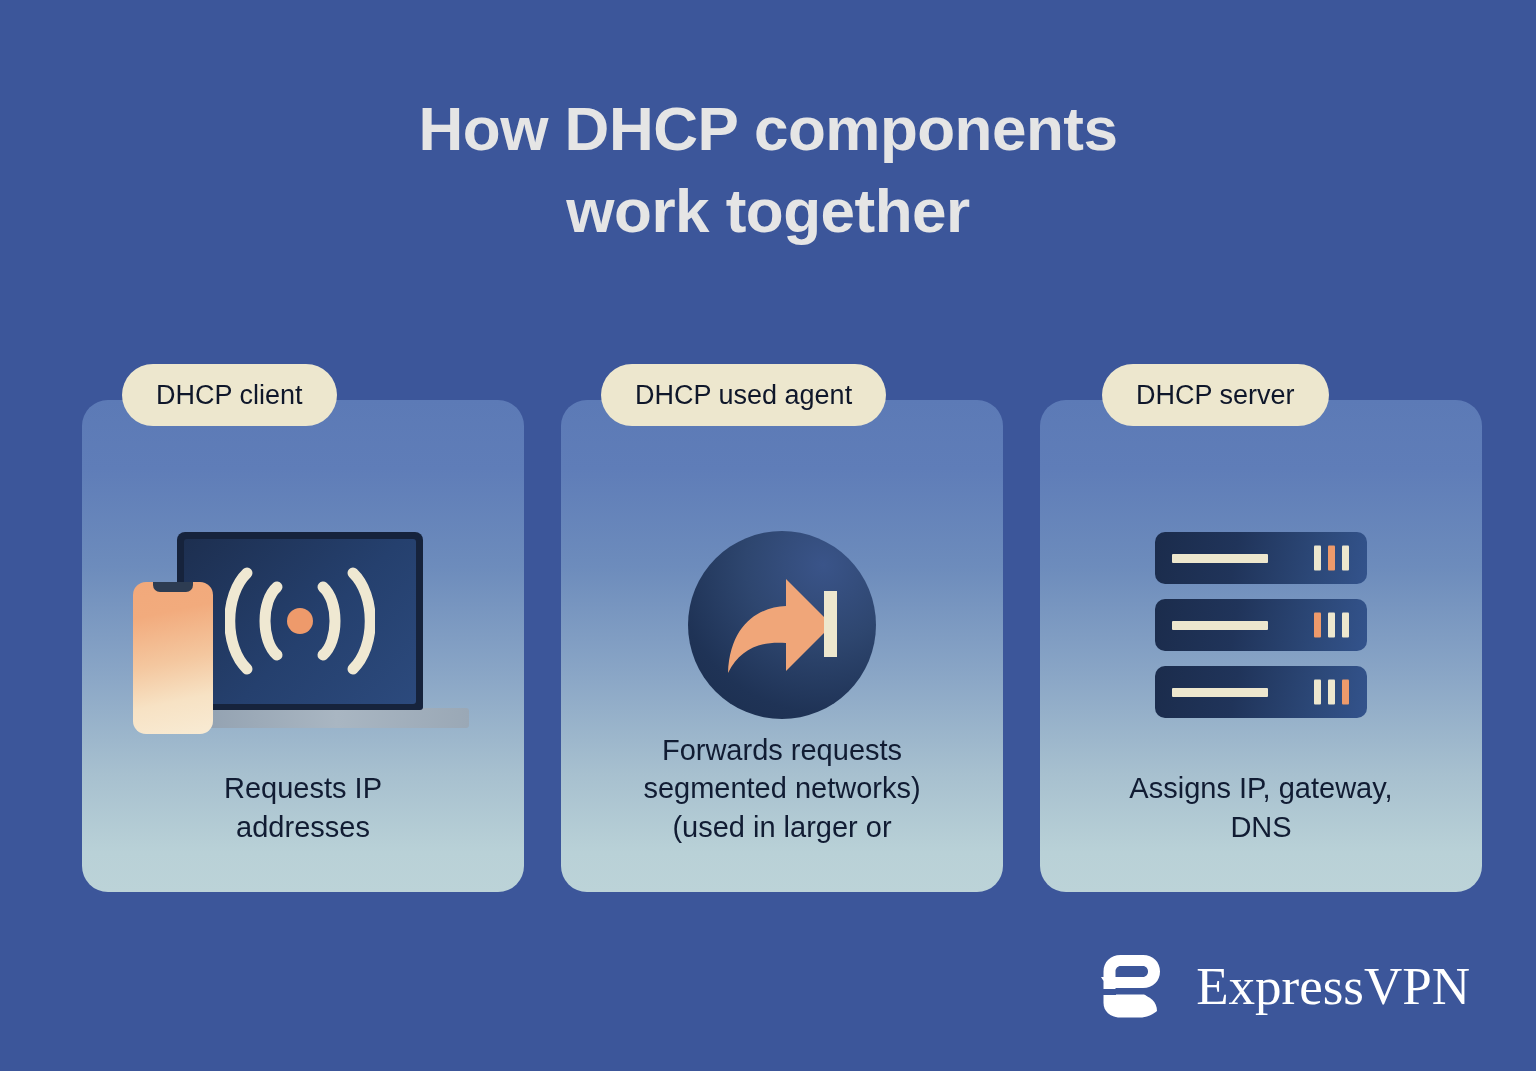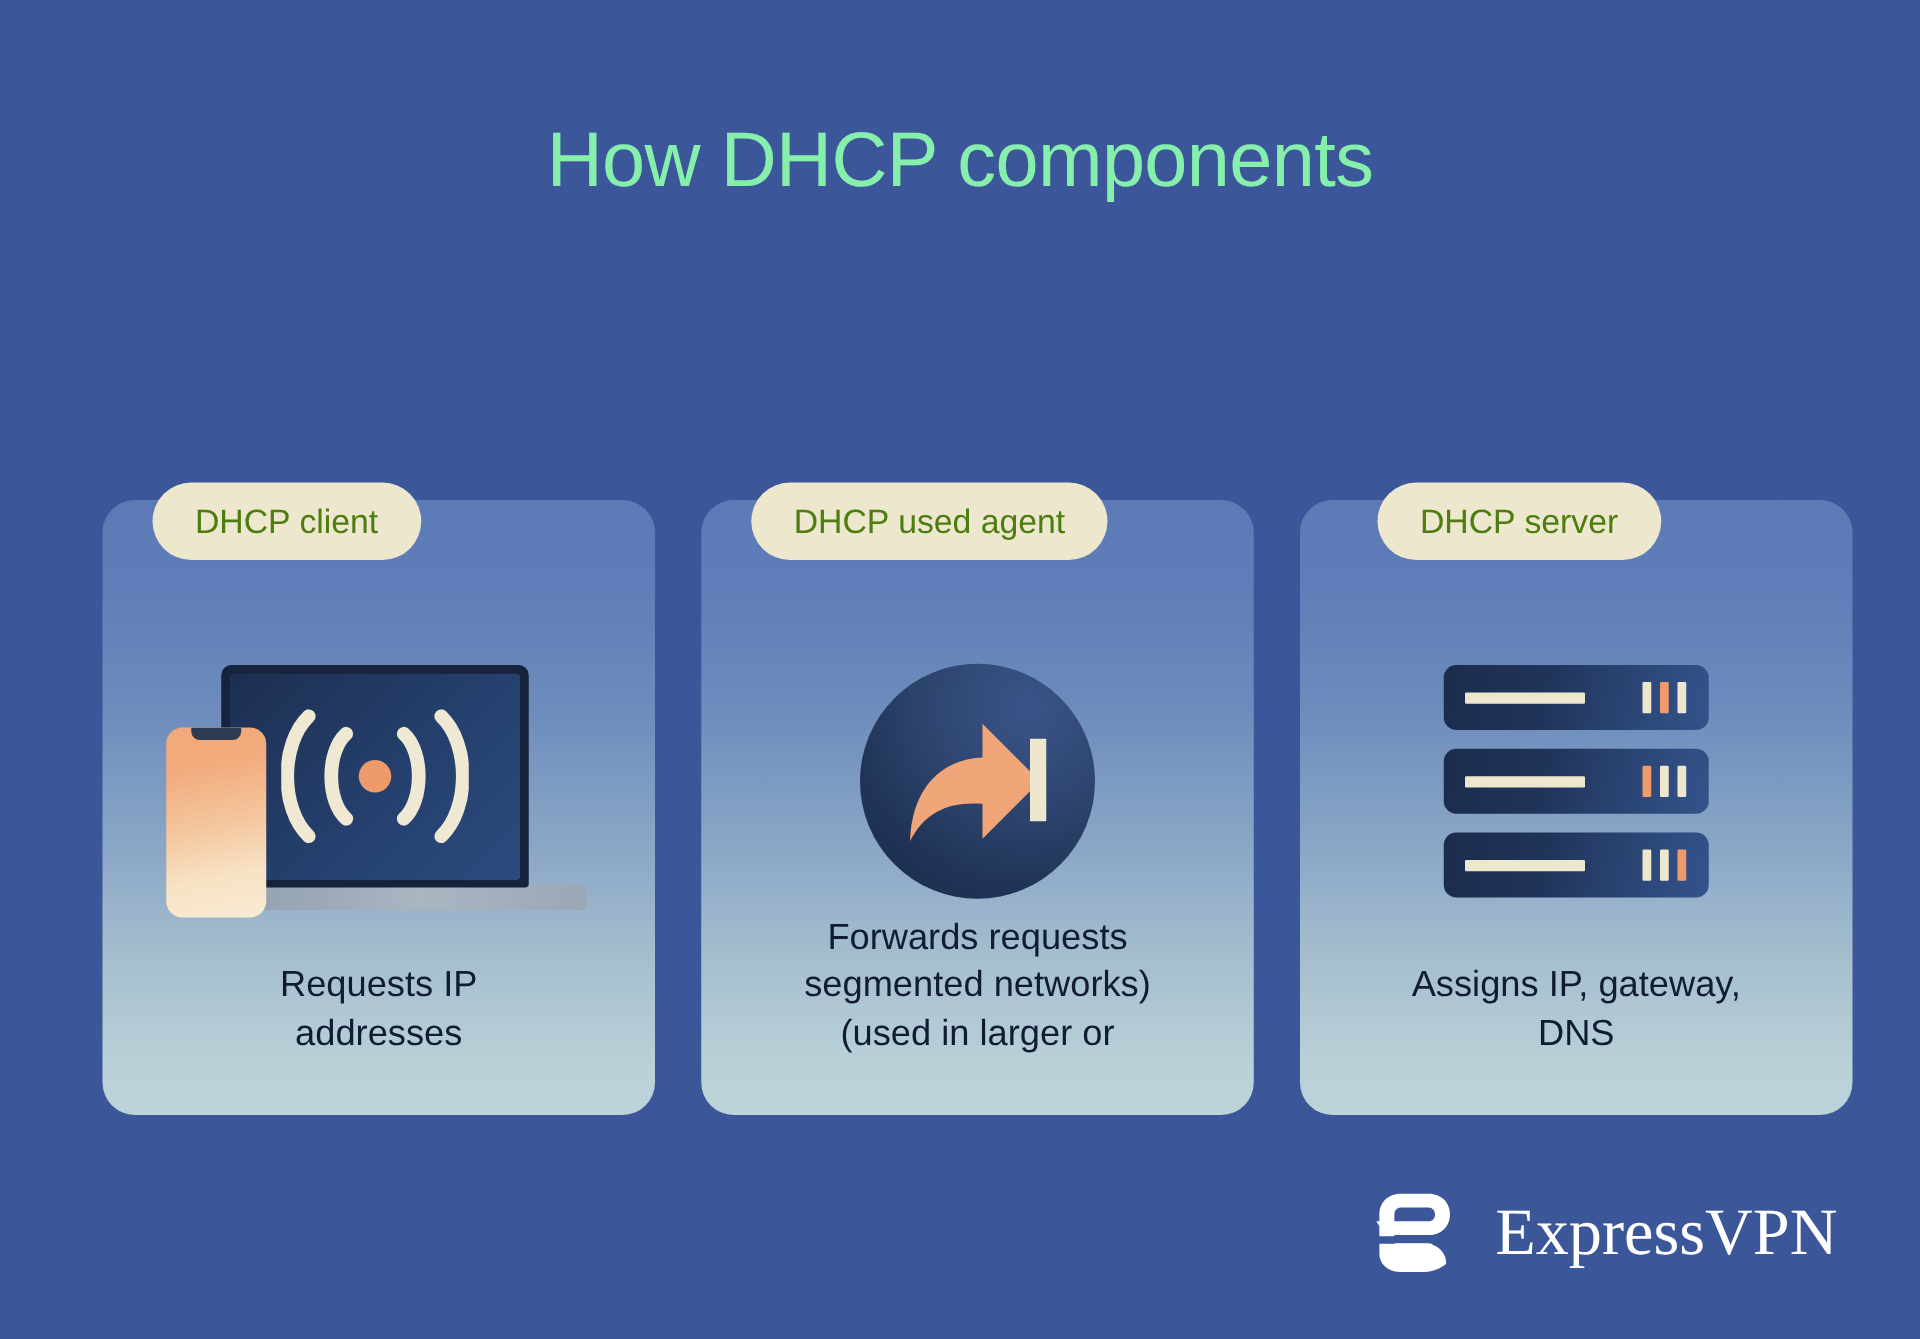--- a/index.html
+++ b/index.html
@@ -13,23 +13,23 @@
     position:relative;
     width:1536px; height:1071px;
     background:#3C569A;
   }
 
   
   .title {
     position:absolute;
     top:88px; left:0; right:0;
     text-align:center;
-    color:#86efac;
+    color:#e5e5e5;
     font-size:62px;
-    font-weight:normal;
+    font-weight:bold;
     line-height:1.32;
     letter-spacing:-0.5px;
   }
   .title .line { display:block; }
 
   
   .cards {
     position:absolute;
     top:400px; left:58px;
     width:1424px; height:492px;
@@ -48,25 +48,25 @@
        #A7C0CF 76%,
        #B9D1D7 92%,
        #BCD3D8 100%);
     overflow:hidden;
     margin-left:24px;
   }
 
   
   .pill {
     position:absolute;
-    top:386px;
+    top:364px;
     height:62px;
     border-radius:31px;
     background:#EDE7CE;
-    color:#4d7c0f;
+    color:#0f172a;
     font-size:27px;
     display:flex;
     align-items:center;
     justify-content:center;
     padding:0 34px;
     white-space:nowrap;
     z-index:5;
   }
   #pill-0 { left:122px; }
   #pill-1 { left:601px; }
@@ -180,20 +180,21 @@
     line-height:1;
   }
 </style>
 </head>
 <body>
 
 <div class="canvas">
 
   <h1 class="title">
     <span class="line">How DHCP components</span>
+    <span class="line">work together</span>
   </h1>
 
   <div class="cards">
 
     <div class="card">
       <div class="art">
         <div class="device-scene">
           <div class="laptop-base"></div>
           <div class="laptop-body">
             <div class="laptop-screen">

